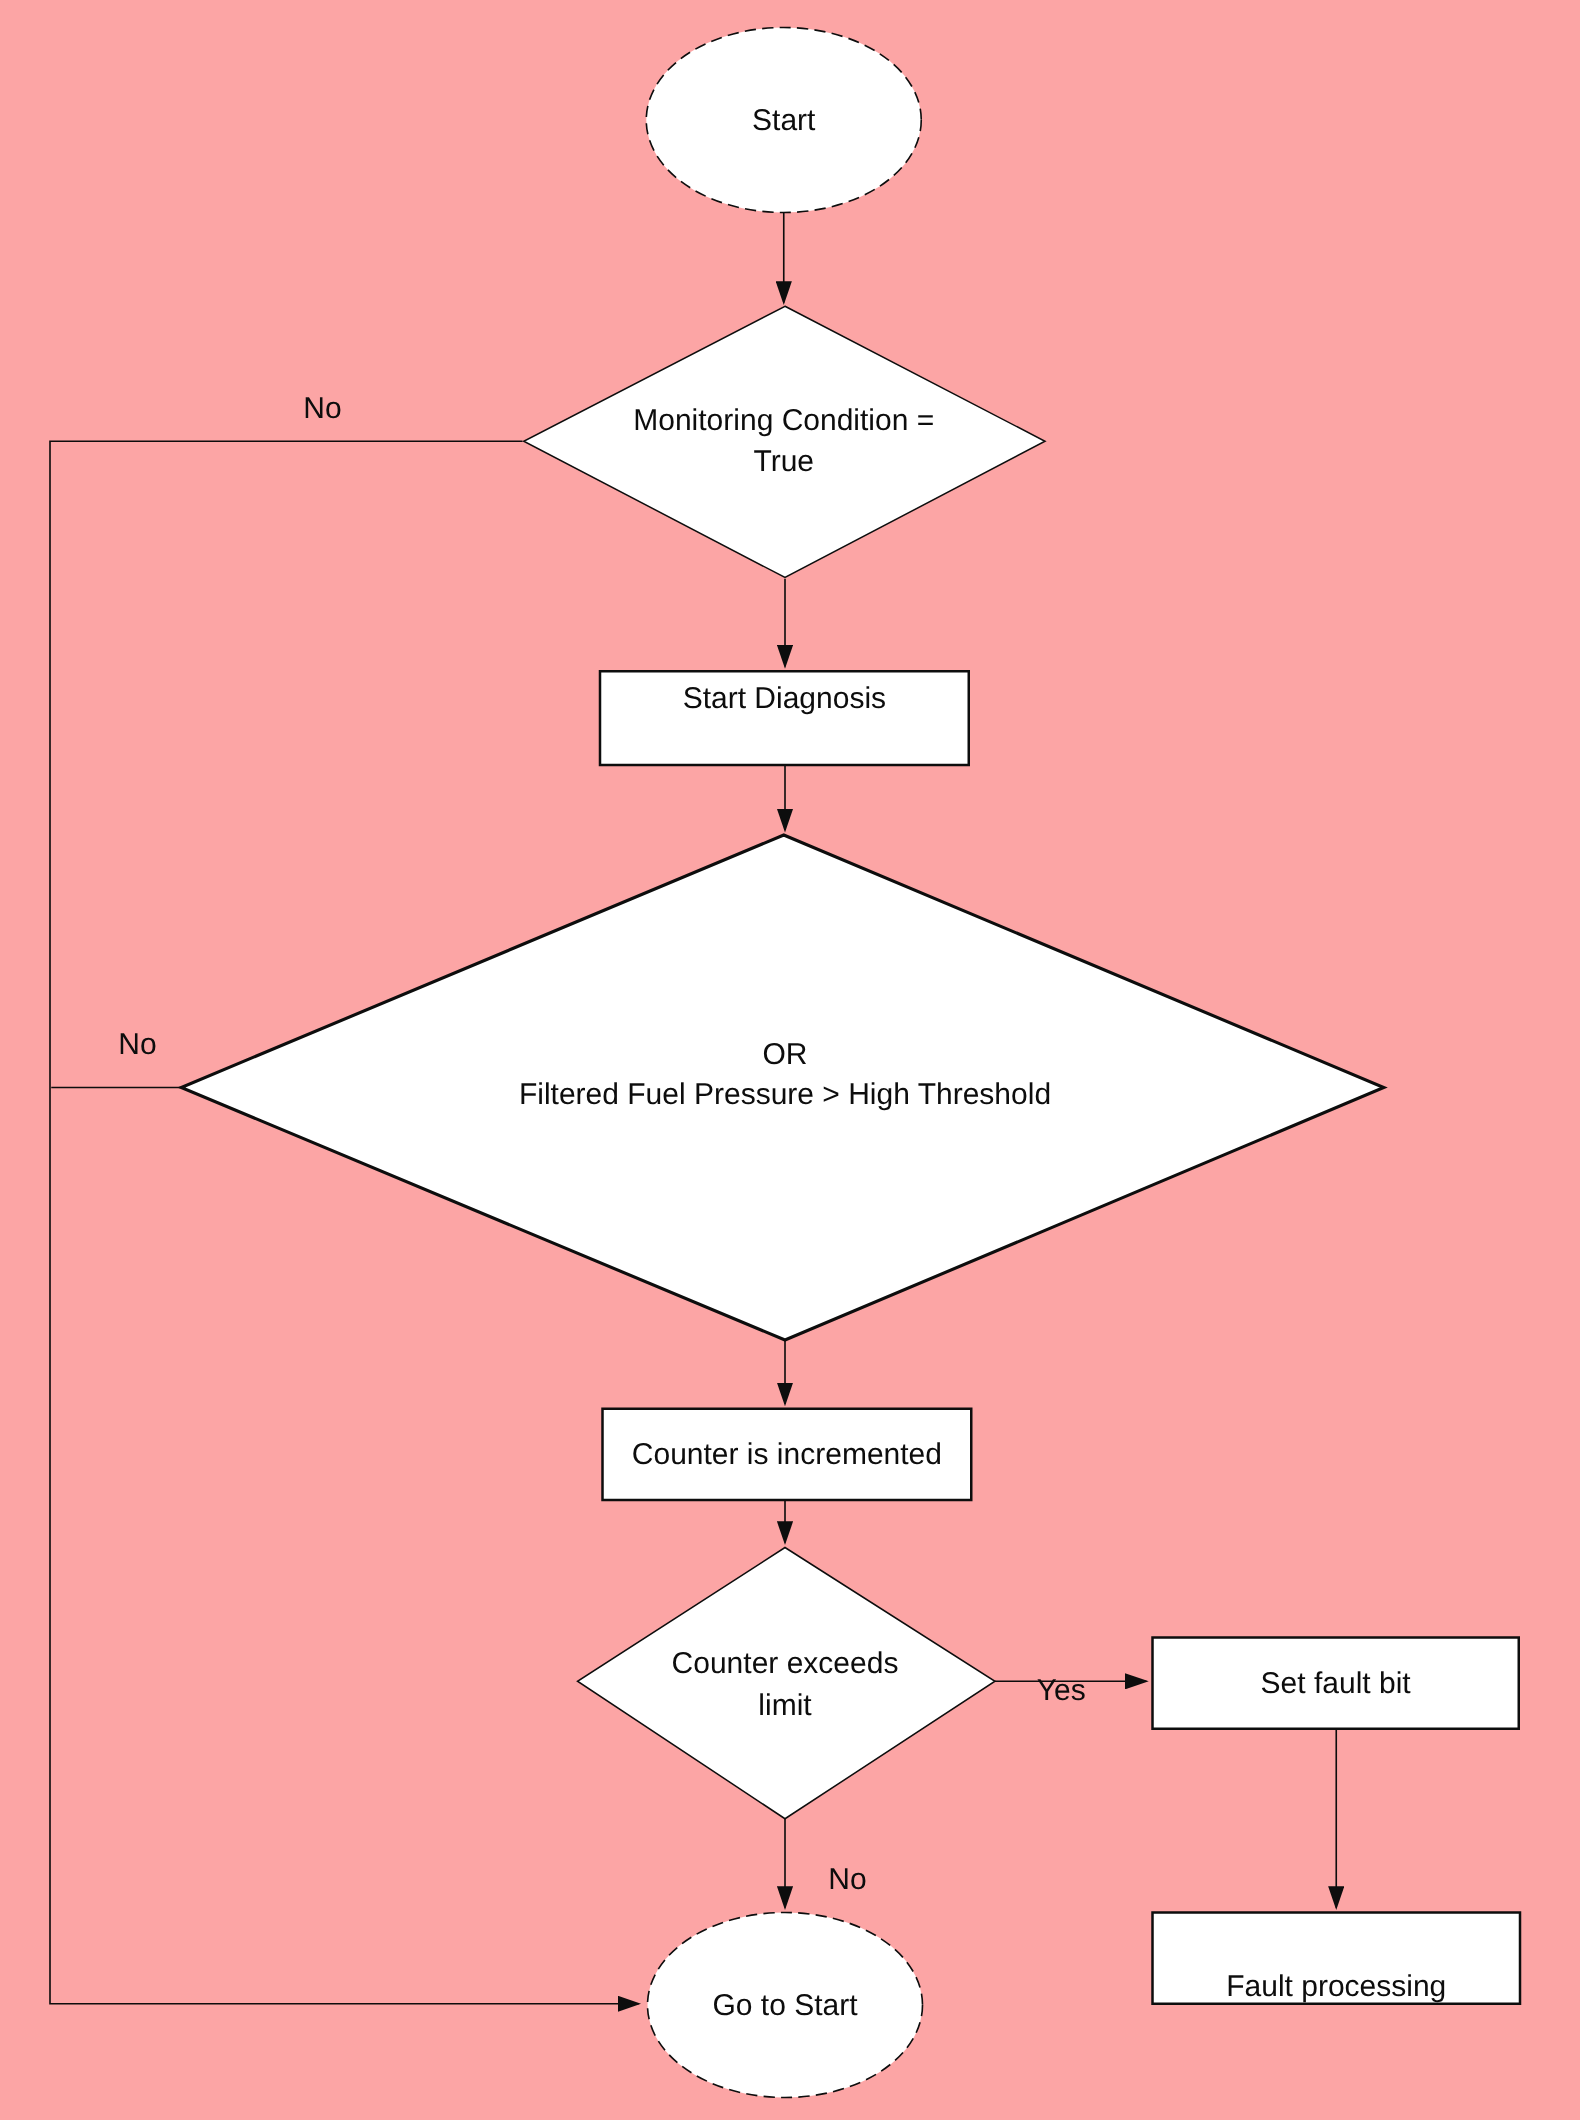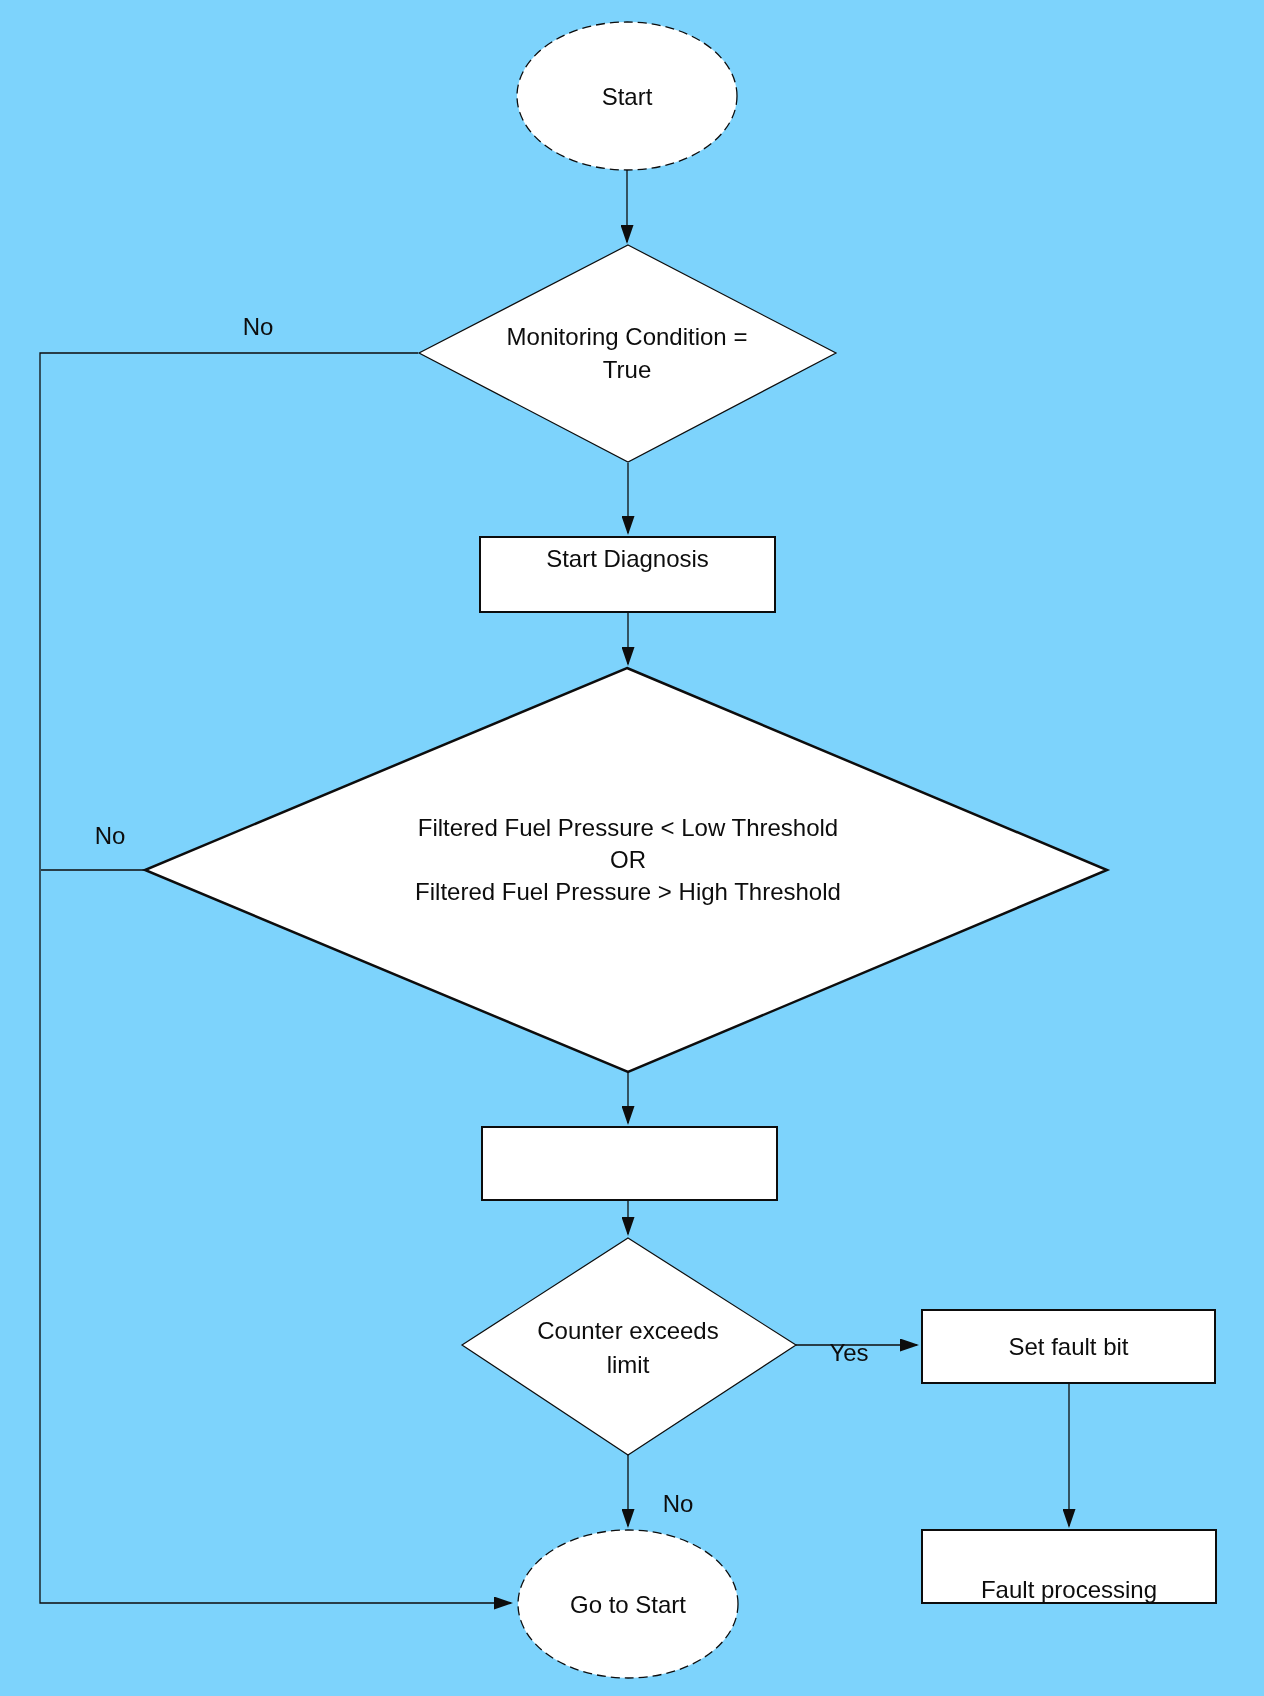--- a/index.html
+++ b/index.html
@@ -1,20 +1,20 @@
 <!DOCTYPE html>
 <html><head>
 <meta charset="utf-8">
 <style>
   html, body { margin: 0; padding: 0; background: #ffffff; }
   .canvas {
     position: relative;
     width: 1264px;
     height: 1696px;
-    background: #7dd3fc;
+    background: #fca5a5;
     font-family: "Liberation Sans", sans-serif;
     color: #0d0d0d;
     overflow: hidden;
   }
   svg.layer { position: absolute; left: 0; top: 0; }
   .label {
     position: absolute;
     display: flex;
     flex-direction: column;
     align-items: center;
@@ -74,25 +74,27 @@
   <div class="label" style="left:427px; top:285px; width:400px; height:136px;">
     <span class="tline">Monitoring Condition =</span>
     <span class="tline">True</span>
   </div>
 
   <div class="label" style="left:480px; top:521px; width:295px; height:75px;">
     <span class="tline">Start Diagnosis</span>
   </div>
 
   <div class="label" style="left:278px; top:812px; width:700px; height:96px; line-height:32px;">
-    <span class="tline">Filtered Fuel Pressure &lt; Low Threshold</span>
     <span class="tline">OR</span>
     <span class="tline">Filtered Fuel Pressure &gt; High Threshold</span>
   </div>
 
+  <div class="label" style="left:482px; top:1127px; width:295px; height:73px;">
+    <span class="tline">Counter is incremented</span>
+  </div>
 
   <div class="label" style="left:478px; top:1314px; width:300px; height:68px; line-height:34px;">
     <span class="tline">Counter exceeds</span>
     <span class="tline">limit</span>
   </div>
 
   <div class="label" style="left:922px; top:1310px; width:293px; height:73px;">
     <span class="tline">Set fault bit</span>
   </div>
 

